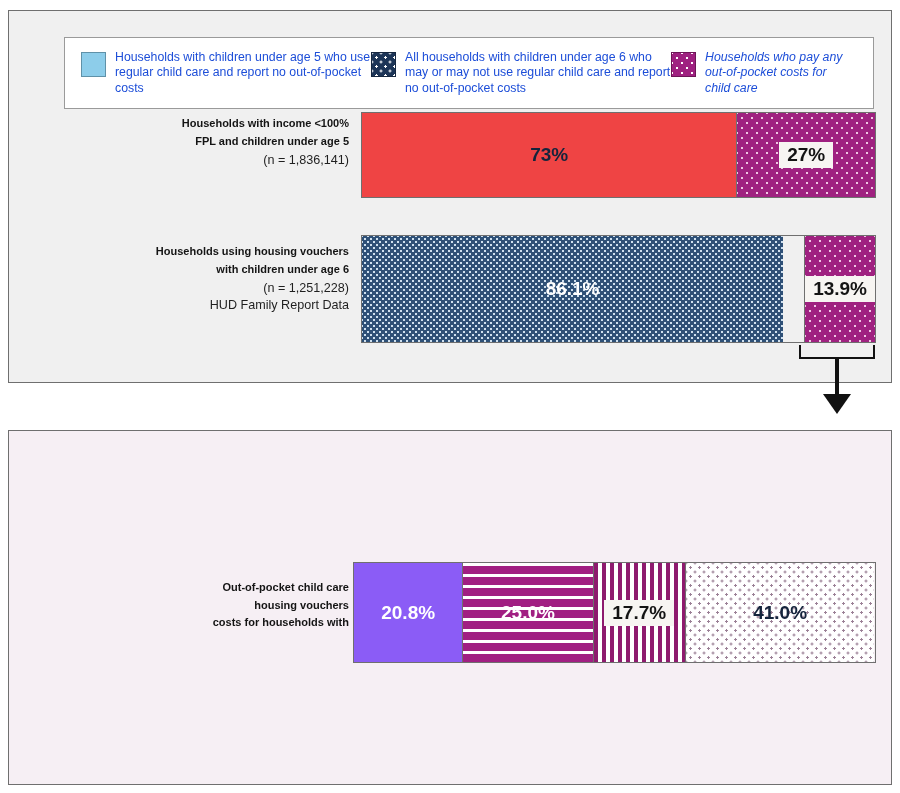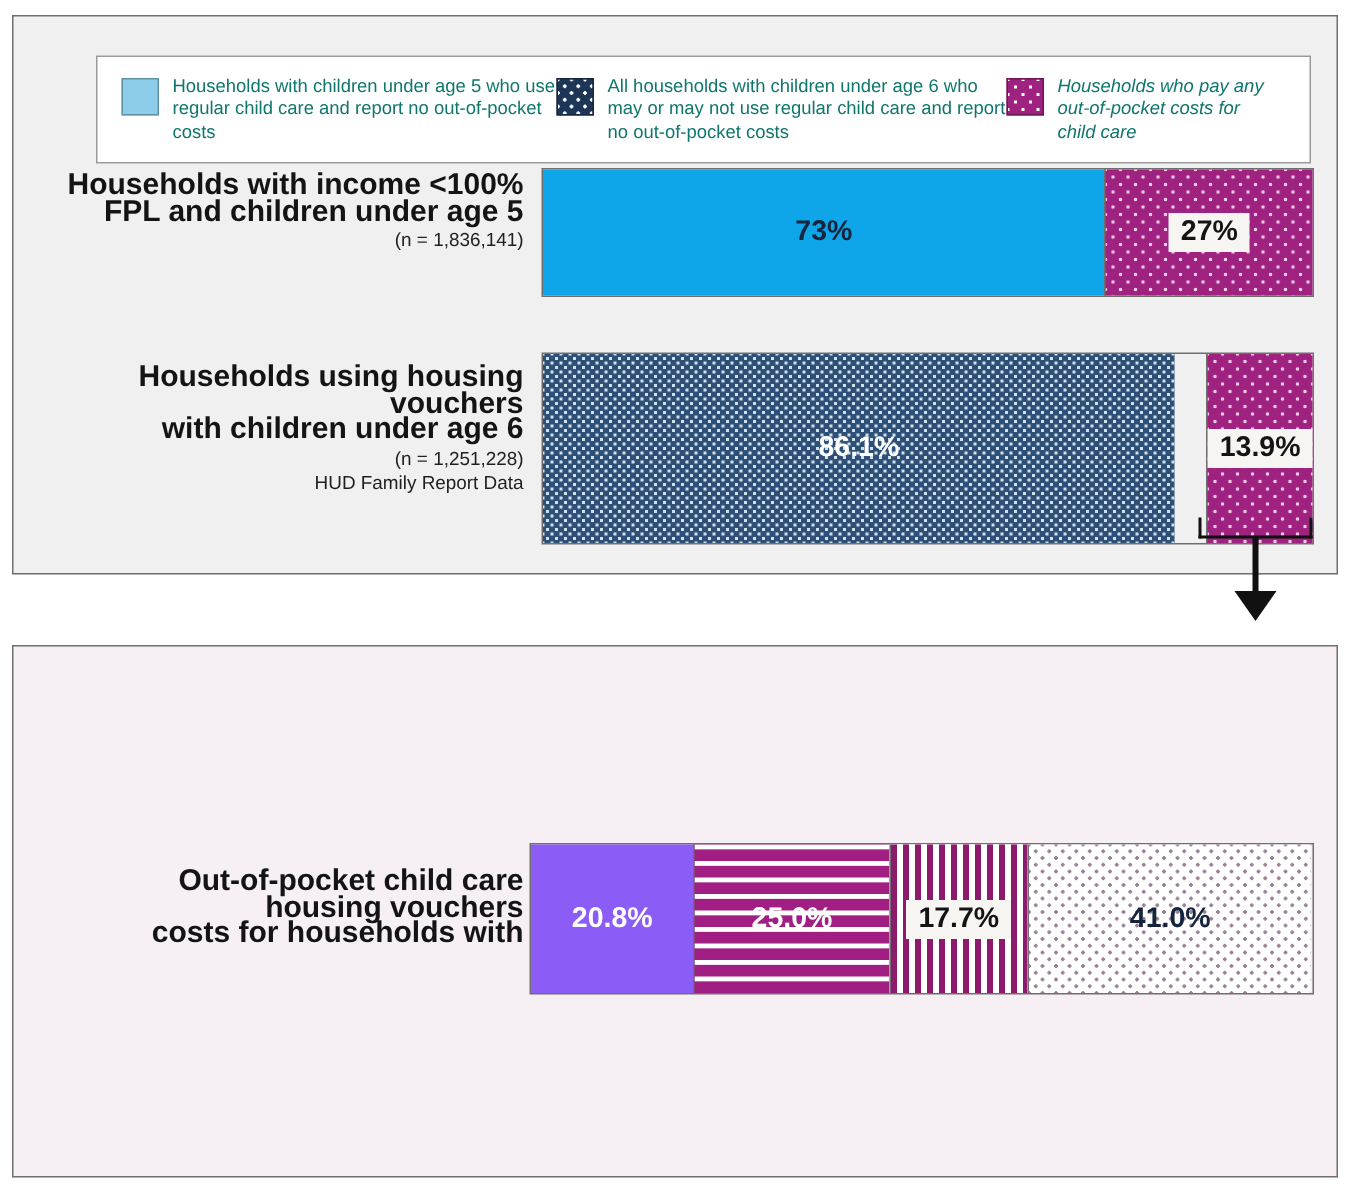--- a/index.html
+++ b/index.html
@@ -21,21 +21,21 @@
   #top-legend{
     position:absolute;left:55px;top:26px;width:810px;height:72px;
     background:#ffffff;border:1px solid #9a9a9a;box-sizing:border-box;
     display:flex;align-items:center;
   }
   .lg-item{display:flex;align-items:flex-start;}
   .lg-sw{
     width:25px;height:25px;flex:0 0 25px;box-sizing:border-box;
     border:1px solid #4a4a4a;margin-top:2px;margin-right:9px;
   }
-  .lg-tx{font-size:12.3px;line-height:15.4px;color:#0f766e;}
+  .lg-tx{font-size:12.3px;line-height:15.4px;color:#1d4ed8;}
 
   .sw-blue{background:#8dcdea;border-color:#5f91a8;}
   .sw-navy{
     background-color:#1d3557;
     background-image:
       radial-gradient(circle, #ffffff 1.1px, transparent 1.2px),
       radial-gradient(circle, #ffffff 1.1px, transparent 1.2px);
     background-size:9px 9px, 9px 9px;
     background-position:0 0, 4.5px 4.5px;
     border-color:#16273f;
@@ -47,31 +47,31 @@
       radial-gradient(circle, #ffffff 1px, transparent 1.1px);
     background-size:10px 10px,10px 10px;
     background-position:0 0,5px 5px;
     border-color:#6d1657;
   }
 
   
   .rowlabel{
     position:absolute;text-align:right;box-sizing:border-box;
   }
-  .rl-main{font-size:20px;font-weight:bold;line-height:17.6px;color:#141414;}
+  .rl-main{font-size:11px;font-weight:bold;line-height:17.6px;color:#141414;}
   .rl-n{font-size:12.6px;line-height:16.5px;color:#1f1f1f;margin-top:2px;}
   .rl-src{font-size:12.6px;line-height:16.5px;color:#1f1f1f;}
 
   .bar{
     position:absolute;display:flex;box-sizing:border-box;
     border:1px solid #6f6f6f;
   }
   .seg{position:relative;display:flex;align-items:center;justify-content:center;box-sizing:border-box;}
 
-  .fill-lightblue{background:#0ea5e9;}
+  .fill-lightblue{background:#ef4444;}
   .fill-navydot{
     background-color:#2e5077;
     background-image:
       radial-gradient(circle, #cfe0ef 1.15px, transparent 1.25px),
       radial-gradient(circle, #cfe0ef 1.15px, transparent 1.25px);
     background-size:6px 6px,6px 6px;
     background-position:0 0,3px 3px;
   }
   .fill-magdot{
     background-color:#9f2180;
@@ -170,21 +170,21 @@
 
   <div class="rowlabel" style="left:-8px;top:232px;width:348px;">
     <div class="rl-main">
       <div>Households using housing vouchers</div>
       <div>with children under age 6</div>
     </div>
     <div class="rl-n">(n = 1,251,228)</div>
     <div class="rl-src">HUD Family Report Data</div>
   </div>
 
-  <div class="bar" style="left:352px;top:224px;width:515px;height:128px;gap:21px;">
+  <div class="bar" style="left:352px;top:224px;width:515px;height:108px;gap:21px;">
     <div class="seg fill-navydot" style="width:86.1%;">
       <span class="val-plain-white">86.1%</span>
     </div>
     <div class="seg fill-magdot" style="width:13.9%;border-left:1px solid #6f6f6f;">
       <span class="val-box">13.9%</span>
     </div>
   </div>
 </div>
 
 <div id="bracket-top"></div>

